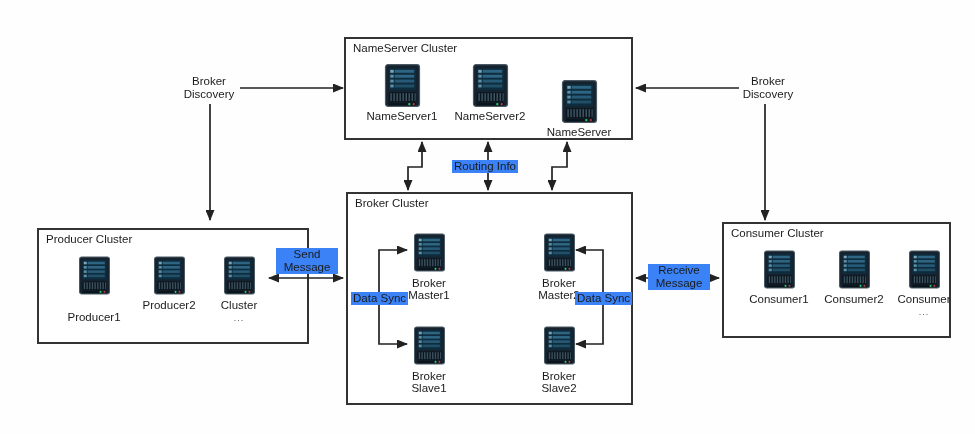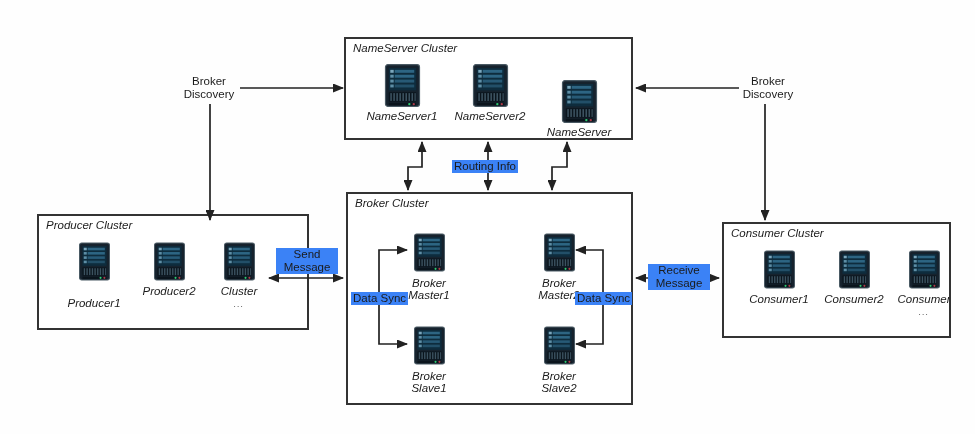--- a/index.html
+++ b/index.html
@@ -2,21 +2,21 @@
 <html><head>
 <meta charset="utf-8">
 <style>
   html,body{margin:0;padding:0;background:#ffffff;}
   #canvas{
     position:relative;width:975px;height:434px;background:#fefefe;
     font-family:"Liberation Sans",sans-serif;color:#1b1b1b;overflow:hidden;
   }
   .box{
     position:absolute;background:#ffffff;border:2px solid #333333;
-    box-sizing:border-box;z-index:1;overflow:hidden;font-style:italic;
+    box-sizing:border-box;z-index:1;overflow:hidden;
   }
   .box-title{
     position:absolute;top:3px;left:7px;font-size:11.5px;color:#1c1c1c;
     white-space:nowrap;
   }
   .node{
     position:absolute;width:80px;display:flex;flex-direction:column;
     align-items:center;
   }
   .node-label{
@@ -129,21 +129,21 @@
       <svg width="31" height="43">
           <use href="#srv"></use>
         </svg>
       <div class="node-label">
         <div>Broker</div>
         <div>Slave2</div>
       </div>
     </div>
   </div>
 
-  <div class="box" style="left:37px;top:214px;width:272px;height:116px;">
+  <div class="box" style="left:37px;top:228px;width:272px;height:116px;">
     <div class="box-title">Producer Cluster</div>
     <div class="node" style="left:15px;top:25px;gap:12px;">
       <svg width="31" height="41">
           <use href="#srv"></use>
         </svg>
       <div class="node-label">Producer1</div>
     </div>
     <div class="node" style="left:90px;top:25px;">
       <svg width="31" height="41">
           <use href="#srv"></use>

